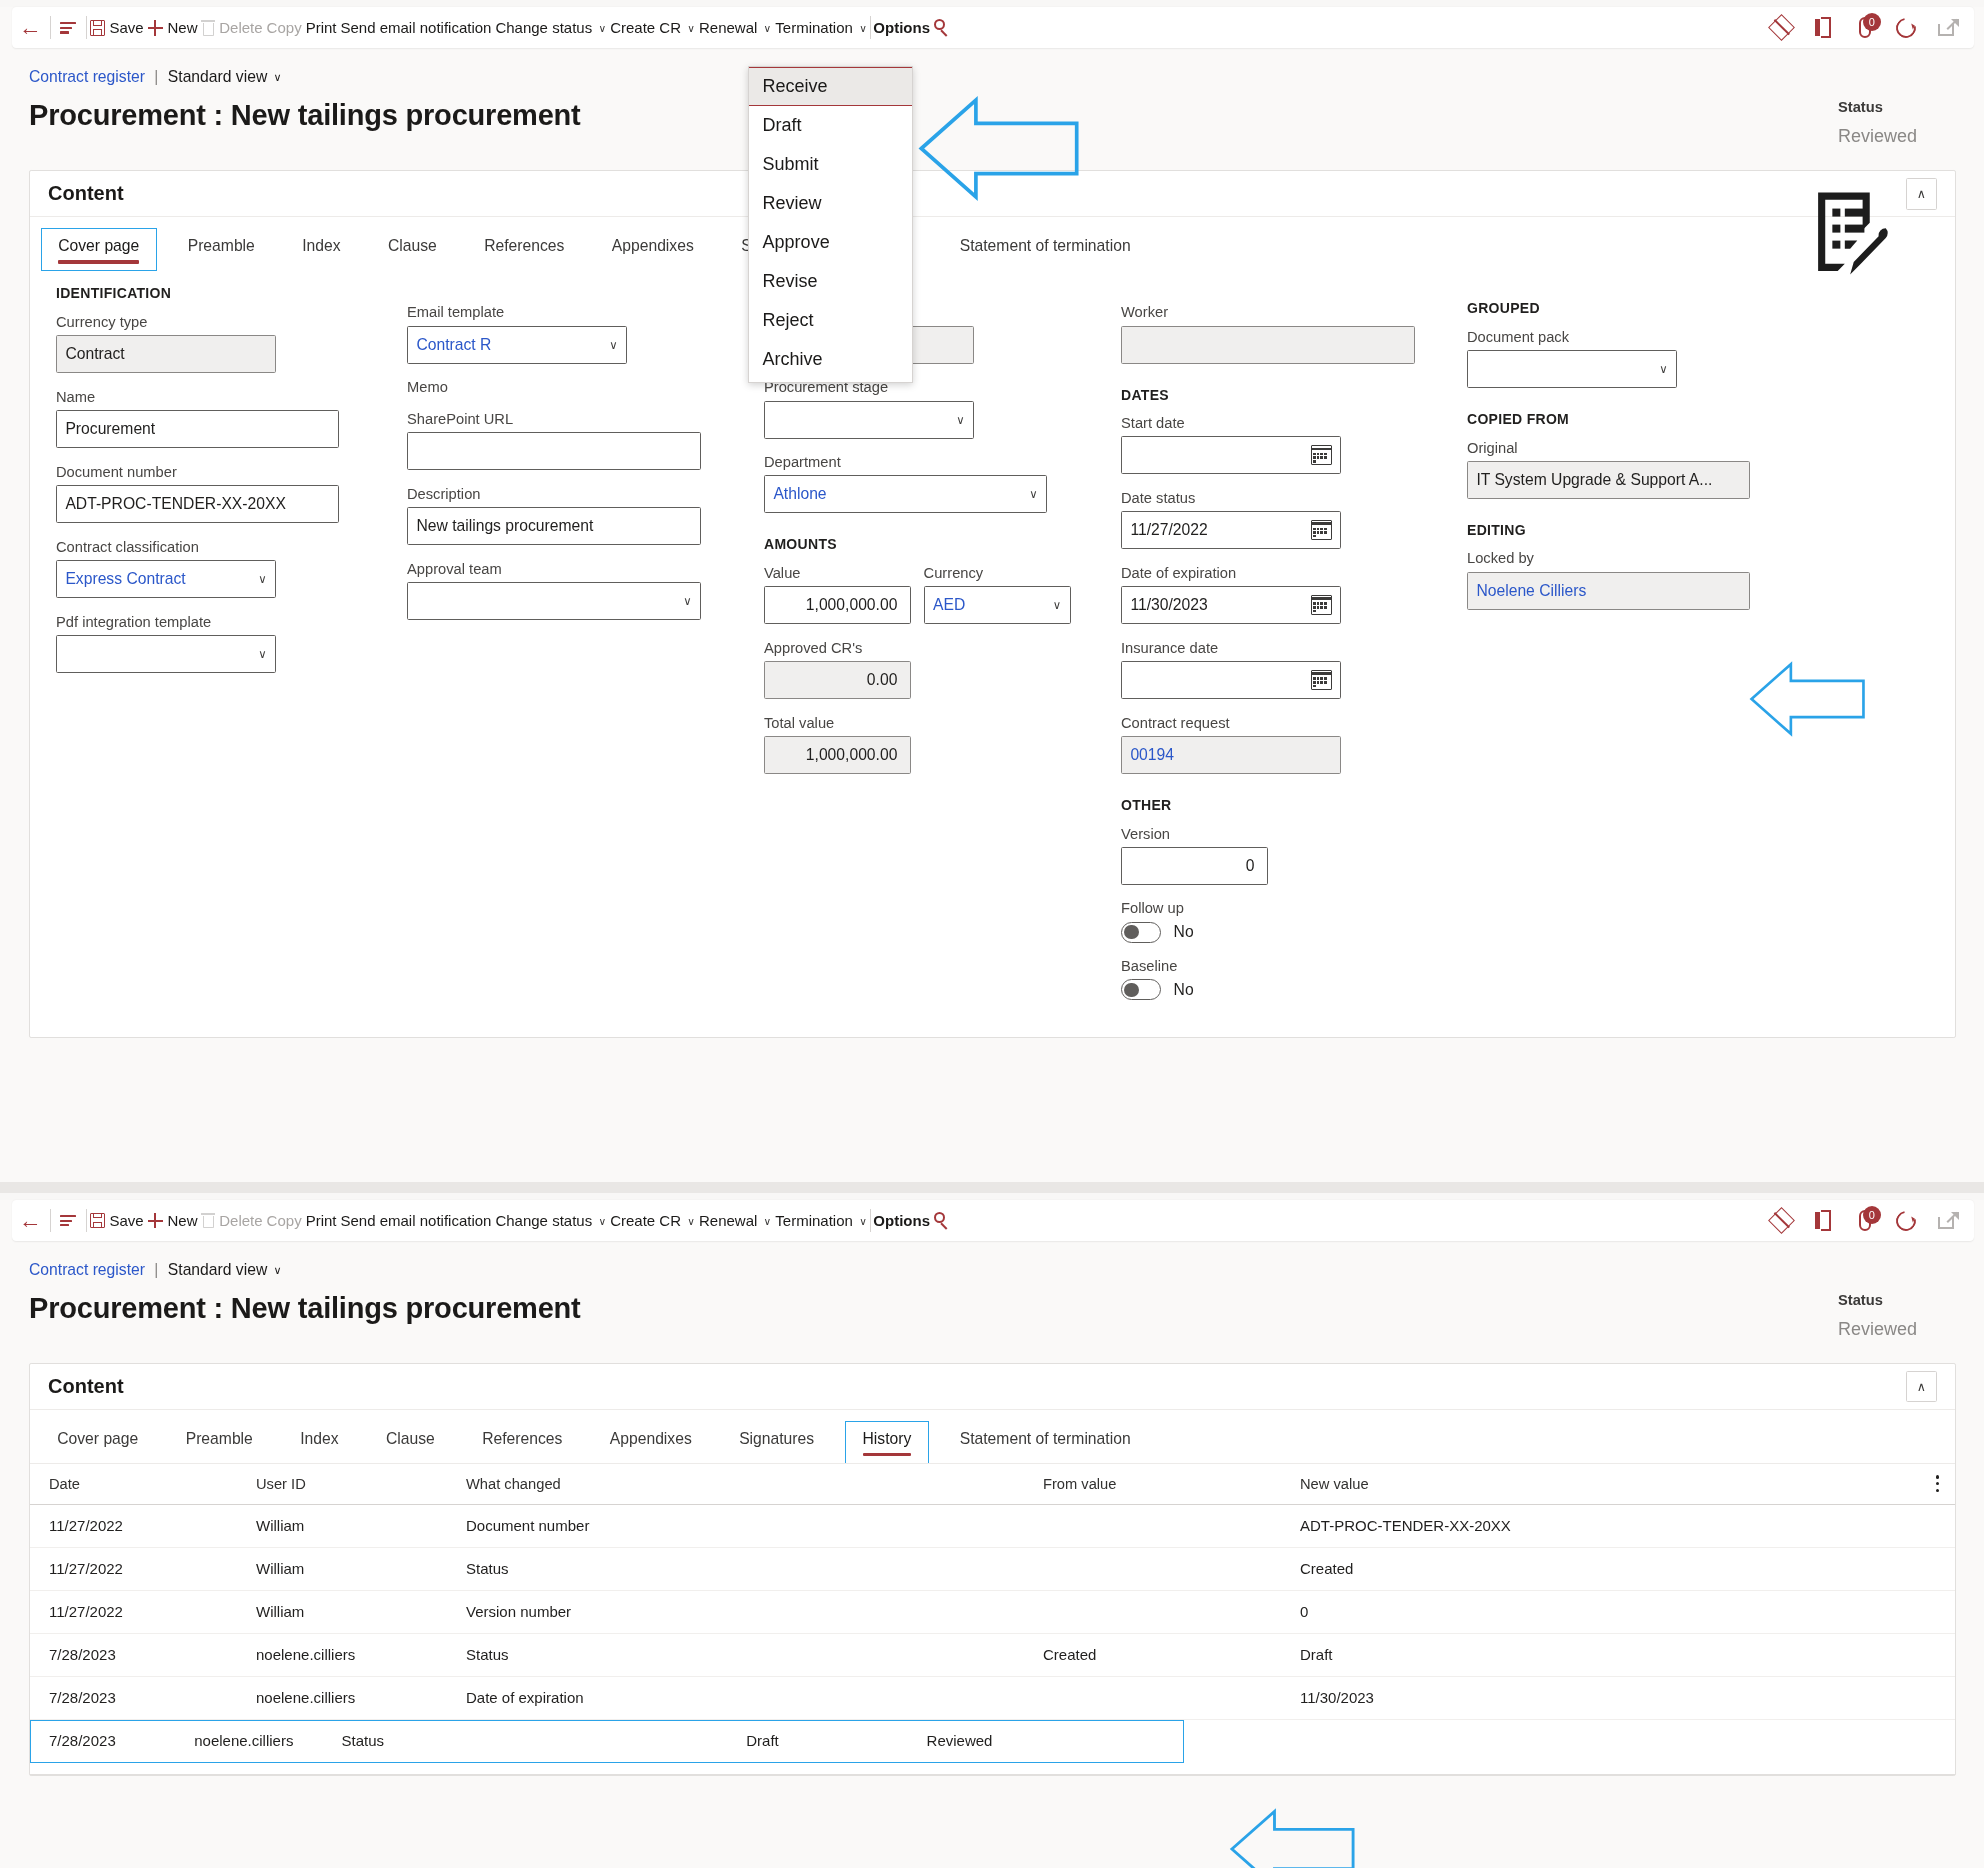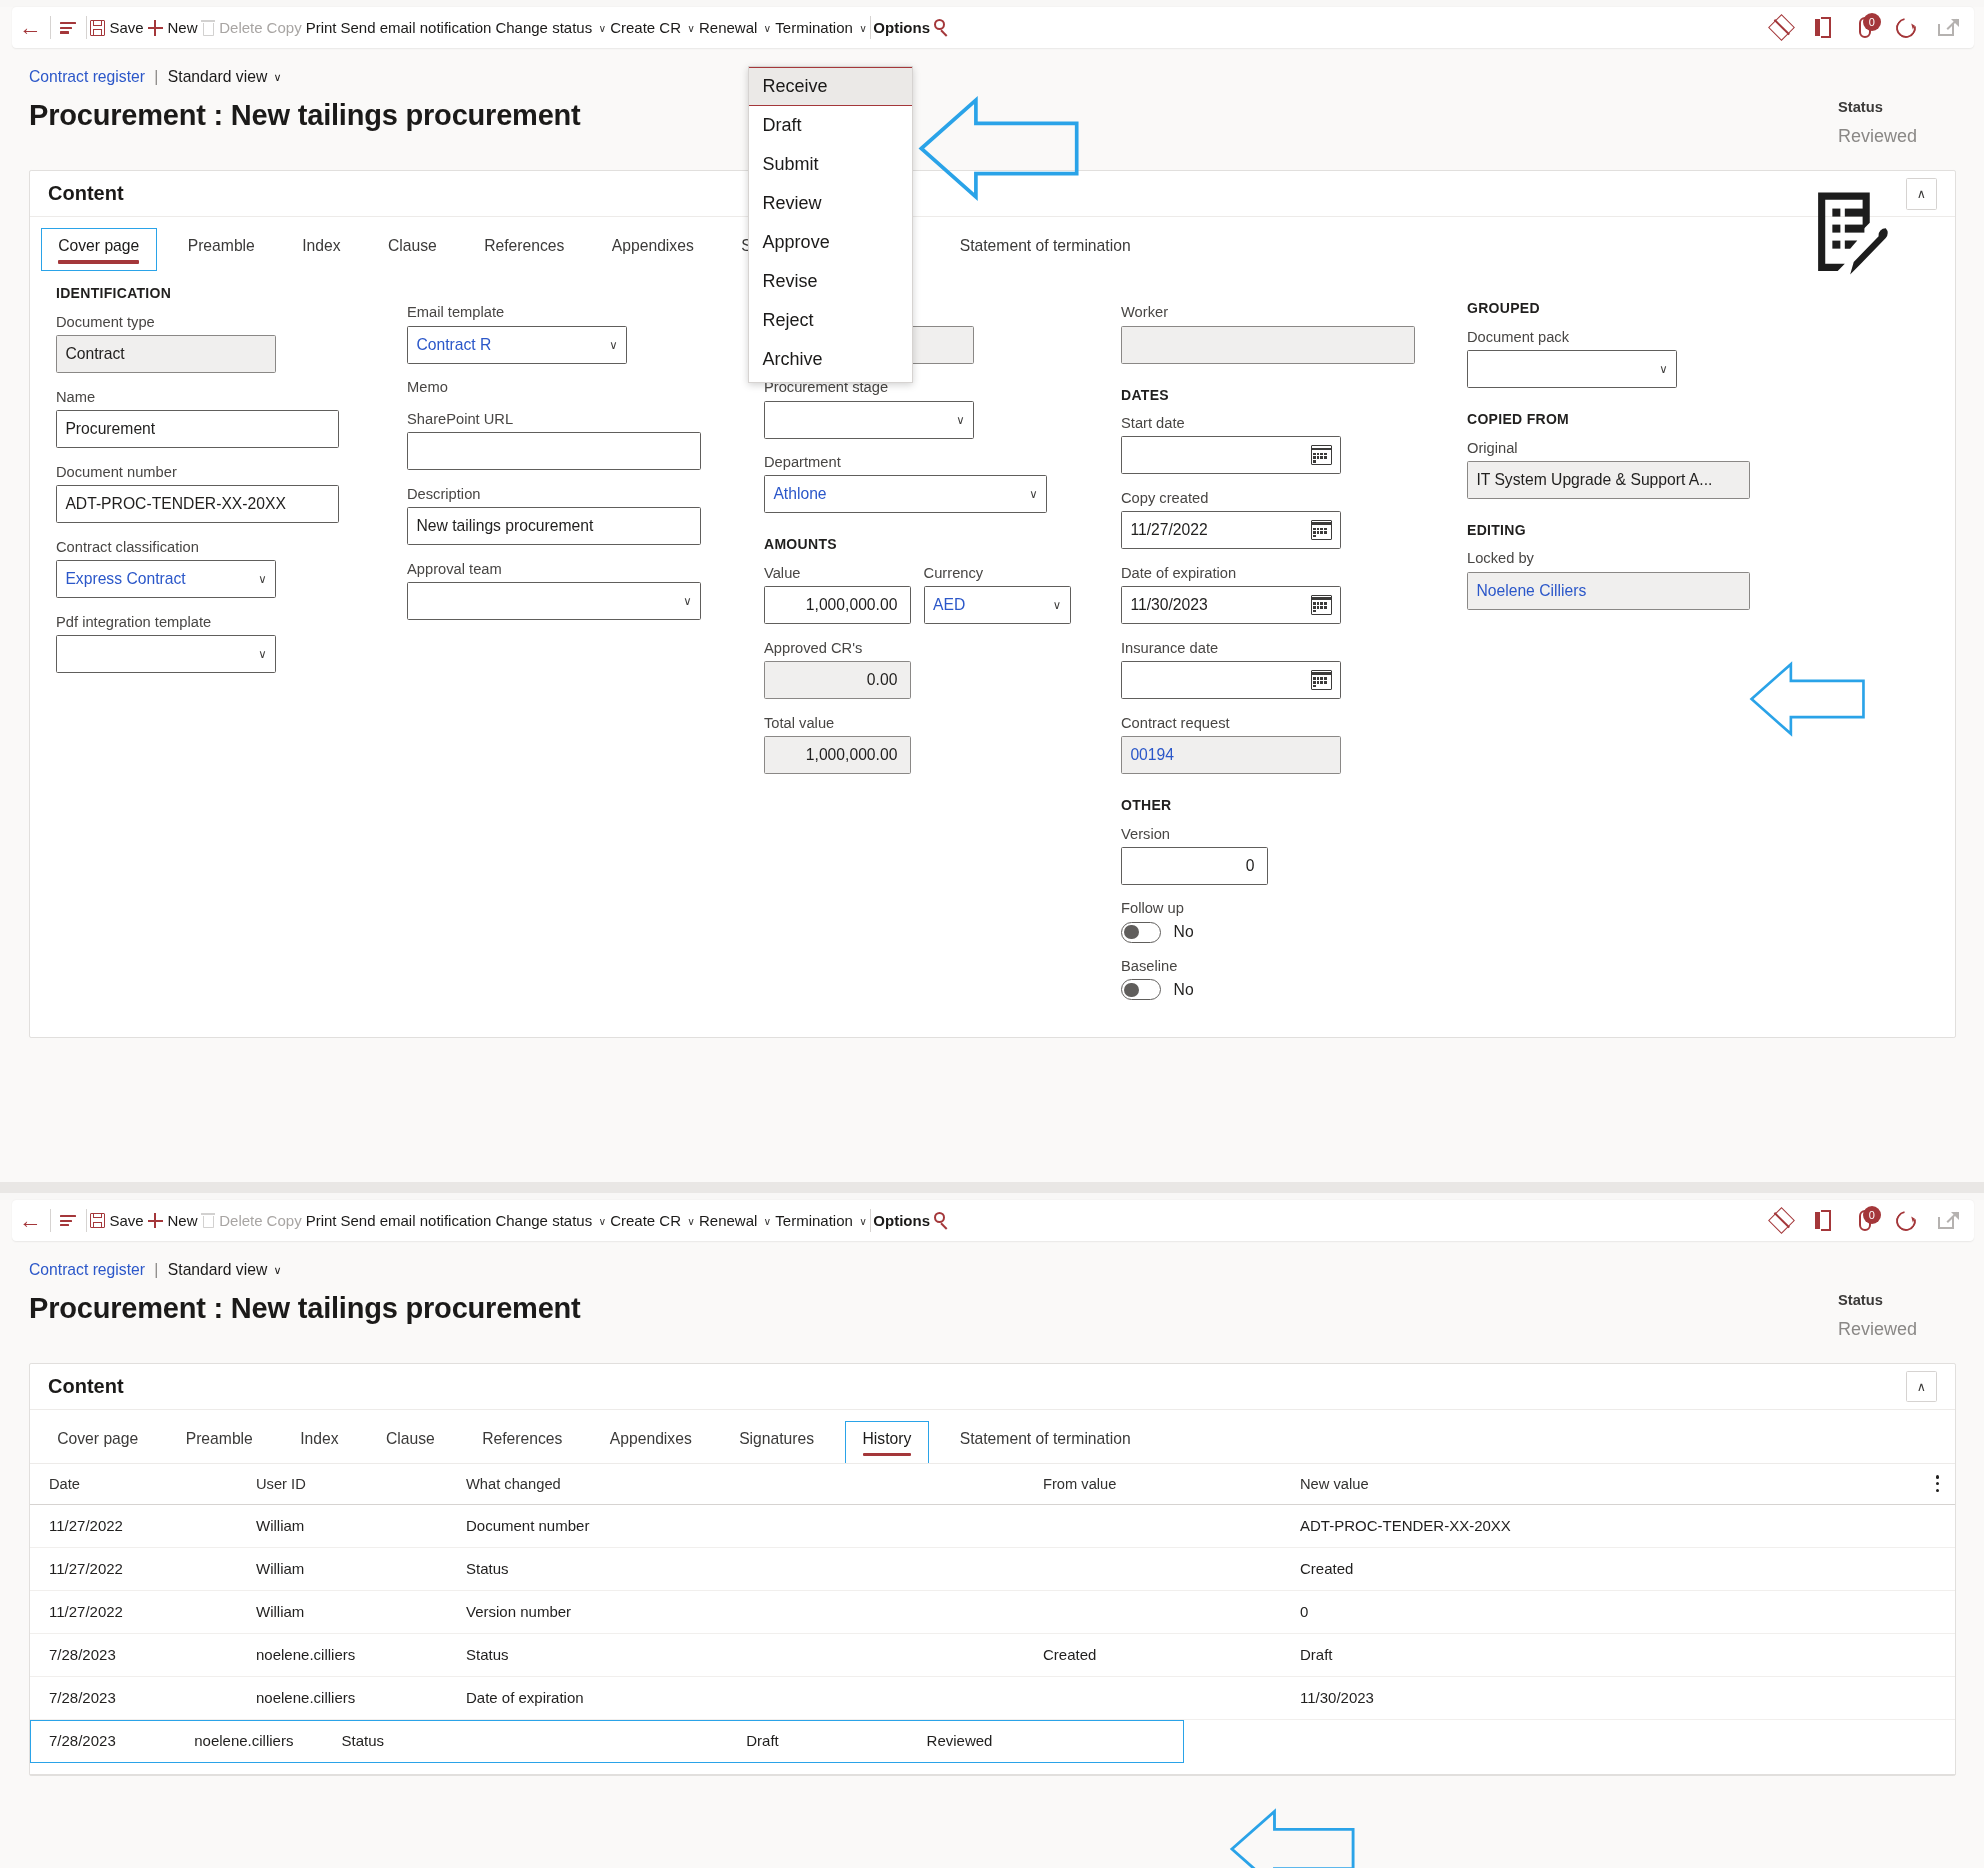--- a/index.html
+++ b/index.html
@@ -381,21 +381,21 @@
       <div class="tab"><span>Signatures</span></div>
       <div class="tab"><span>History</span></div>
       <div class="tab"><span>Statement of termination</span></div>
     </div>
 
     <div class="formgrid">
 
       <div class="col c1">
         <div class="grp">IDENTIFICATION</div>
 
-        <div class="fl">Document type</div>
+        <div class="fl">Currency type</div>
         <div class="fld ro w420">
             <span>Contract</span>
           </div>
 
         <div class="fl mt">Name</div>
         <div class="fld w540">
             <span>Procurement</span>
           </div>
 
         <div class="fl mt">Document number</div>
@@ -510,21 +510,21 @@
                 <i></i>
                 <i></i>
                 <i></i>
                 <i></i>
                 <i></i>
                 <i></i>
               </span>
             </span>
         </div>
 
-        <div class="fl mt">Copy created</div>
+        <div class="fl mt">Date status</div>
         <div class="fld w420">
           <span>11/27/2022</span>
           <span class="cal">
               <span class="fr"></span>
               <span class="bar"></span>
               <span class="dots">
                 <i></i>
                 <i></i>
                 <i></i>
                 <i></i>

